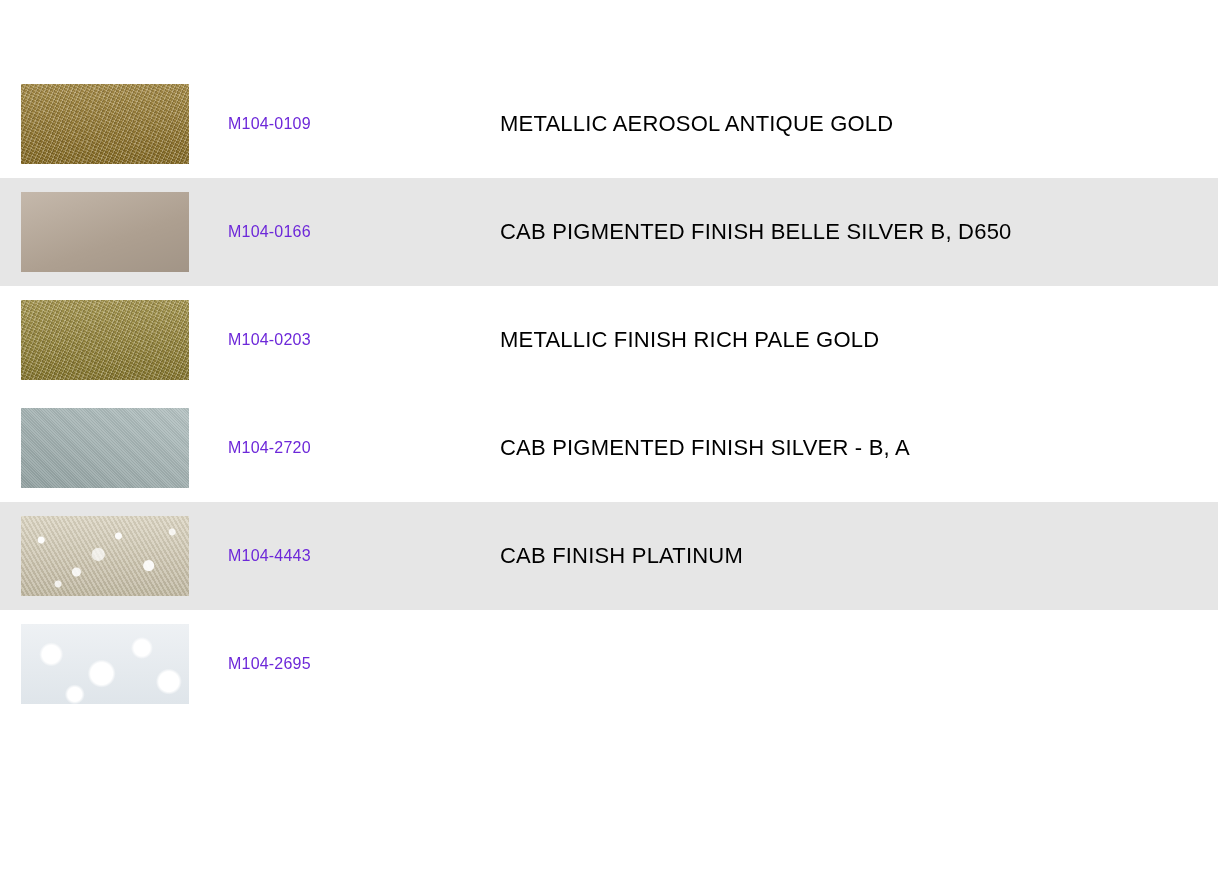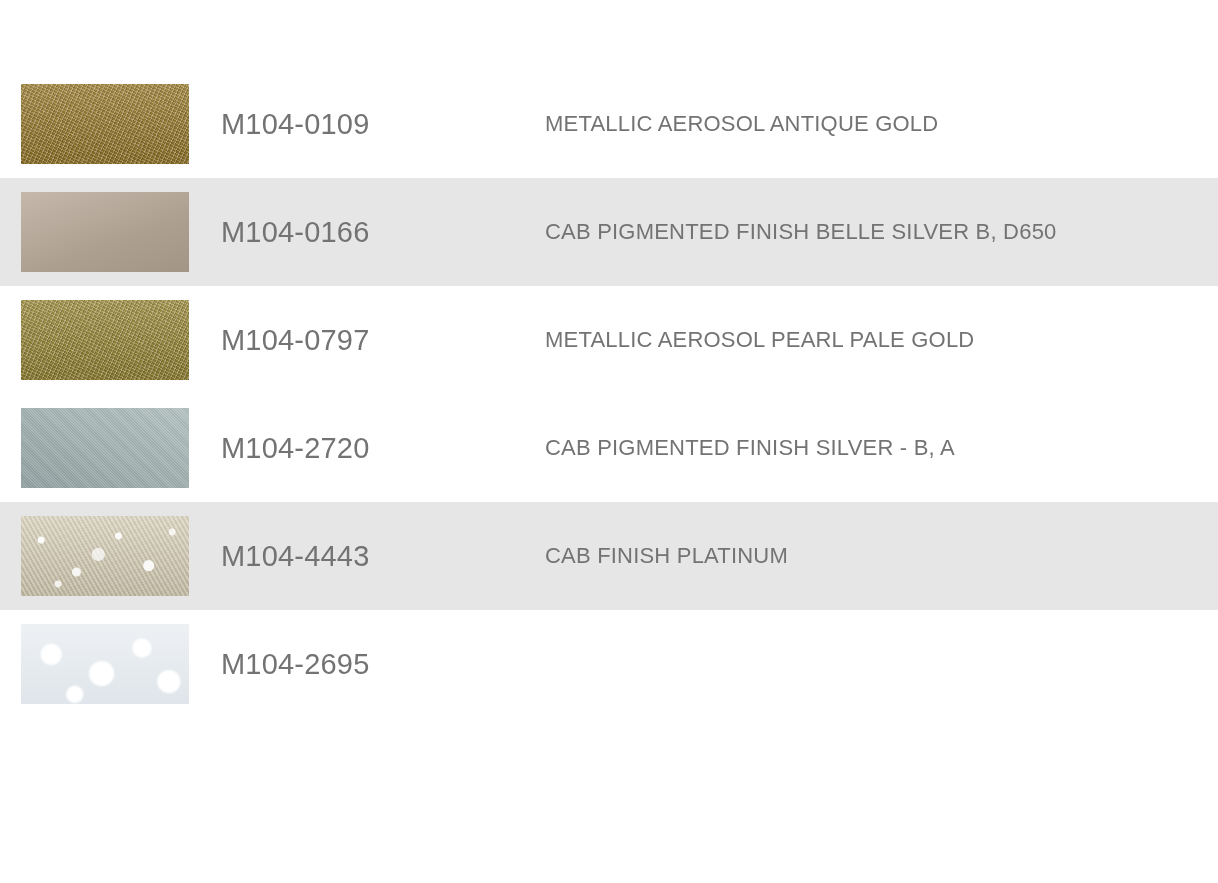--- a/index.html
+++ b/index.html
@@ -78,53 +78,53 @@
       radial-gradient(circle at 18% 38%, rgba(255,255,255,1) 0 9px, rgba(255,255,255,0) 12px),
       radial-gradient(circle at 48% 62%, rgba(255,255,255,1) 0 11px, rgba(255,255,255,0) 14px),
       radial-gradient(circle at 72% 30%, rgba(255,255,255,1) 0 8px, rgba(255,255,255,0) 11px),
       radial-gradient(circle at 88% 72%, rgba(255,255,255,1) 0 10px, rgba(255,255,255,0) 13px),
       radial-gradient(circle at 32% 88%, rgba(255,255,255,1) 0 7px, rgba(255,255,255,0) 10px),
       linear-gradient(180deg, #eef1f4, #dfe5ea);
   }
 
   .code {
     position: absolute;
-    left: 221px;
-    font-size: 29px;
-    color: #737373;
+    left: 228px;
+    font-size: 16px;
+    color: #6d28d9;
     letter-spacing: 0.2px;
     white-space: nowrap;
   }
   .name {
     position: absolute;
-    left: 545px;
+    left: 500px;
     font-size: 22px;
-    color: #737373;
+    color: #000000;
     letter-spacing: 0.2px;
     white-space: nowrap;
   }
 </style>
 </head>
 <body>
 
 <div id="product-table">
     <div class="product-row plain">
       <div class="swatch tex-metallic" style="background-color: rgb(156, 125, 44);"></div>
       <div class="code">M104-0109</div>
       <div class="name">METALLIC AEROSOL ANTIQUE GOLD</div>
     </div>
     <div class="product-row striped">
       <div class="swatch tex-smooth" style="background-color: rgb(184, 169, 153);"></div>
       <div class="code">M104-0166</div>
       <div class="name">CAB PIGMENTED FINISH BELLE SILVER B, D650</div>
     </div>
     <div class="product-row plain">
       <div class="swatch tex-metallic" style="background-color: rgb(156, 138, 54);"></div>
-      <div class="code">M104-0797</div>
-      <div class="name">METALLIC AEROSOL PEARL PALE GOLD</div>
+      <div class="code">M104-0203</div>
+      <div class="name">METALLIC FINISH RICH PALE GOLD</div>
     </div>
     <div class="product-row plain">
       <div class="swatch tex-fine" style="background-color: rgb(163, 180, 180);"></div>
       <div class="code">M104-2720</div>
       <div class="name">CAB PIGMENTED FINISH SILVER - B, A</div>
     </div>
     <div class="product-row striped">
       <div class="swatch tex-sparkle" style="background-color: rgb(207, 198, 173);"></div>
       <div class="code">M104-4443</div>
       <div class="name">CAB FINISH PLATINUM</div>

